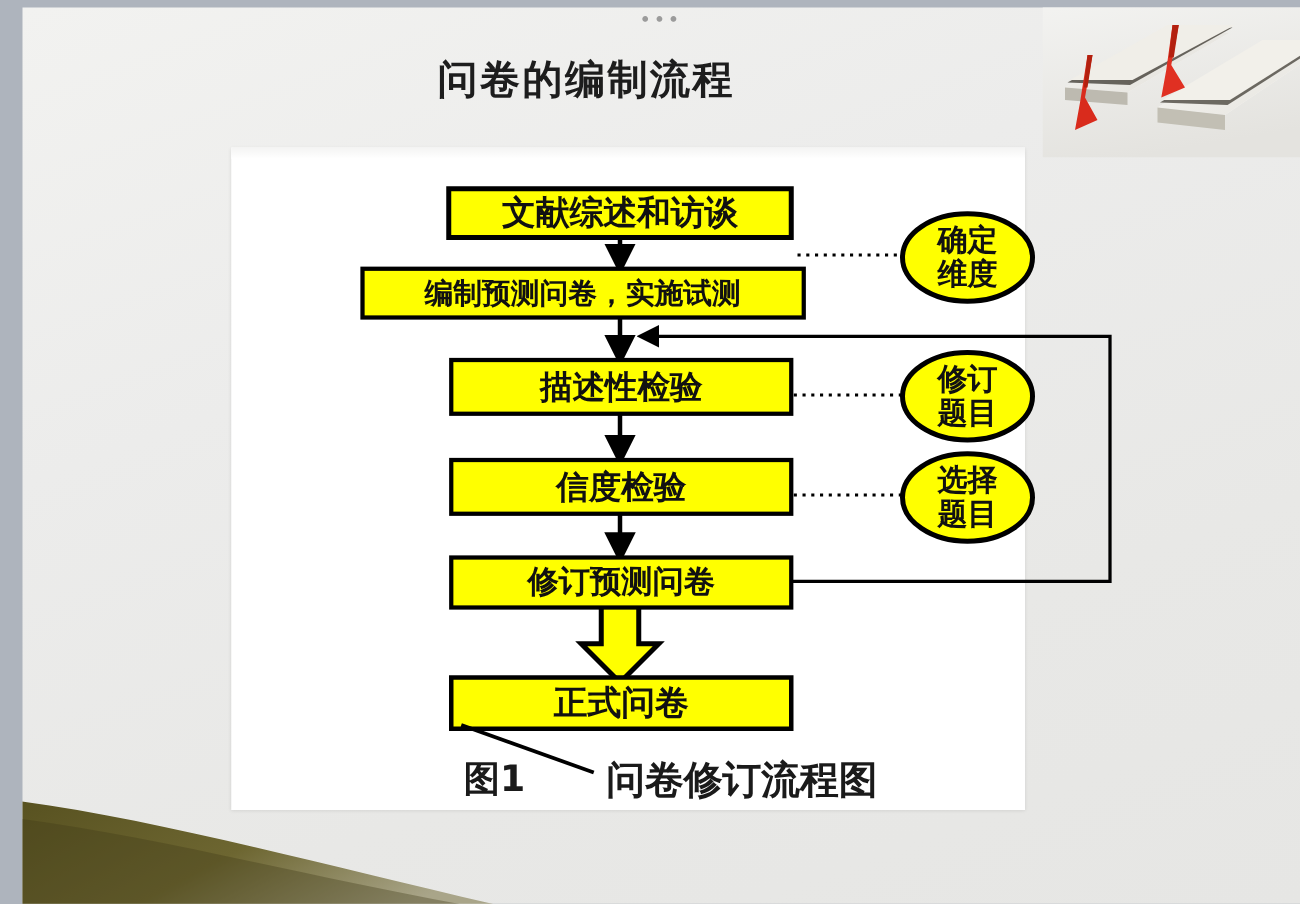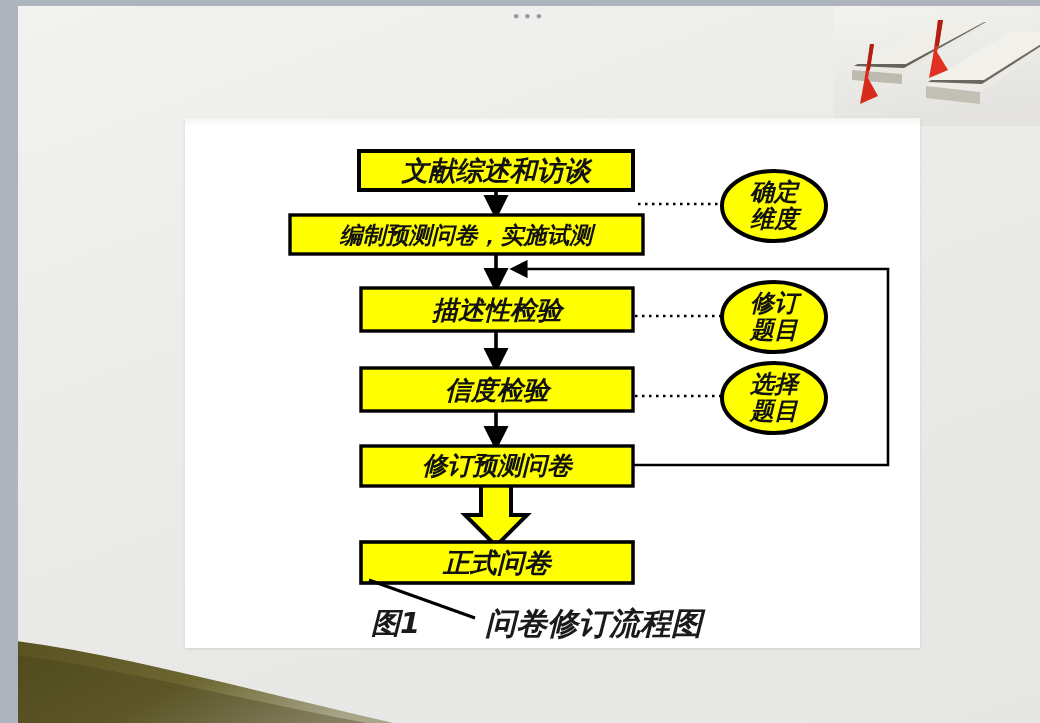--- a/index.html
+++ b/index.html
@@ -40,24 +40,23 @@
   
   #books { position: absolute; right: -20px; top: -6px; width: 226px; height: 126px; }
 
   
   #curve { position: absolute; left: -18px; bottom: -6px; width: 420px; height: 110px; }
 
   
   #panel {
     position: absolute;
     left: 167px; top: 112px;
-    width: 735px; height: 530px;
+    width: 635px; height: 530px;
     background: #ffffff;
     box-shadow: 0 1px 3px rgba(0,0,0,0.10);
-    font-style: italic;
   }
   #panel::before {
     content: "";
     position: absolute; left: 0; top: 0; width: 100%; height: 9px;
     background: linear-gradient(180deg, #f4f4f3, #ffffff);
   }
 
   #chart { position: absolute; left: 0; top: 0; width: 735px; height: 530px; }
 
   .boxlabel {
@@ -79,20 +78,21 @@
     font-family: "DejaVu Sans", "Liberation Sans", sans-serif;
   }
 </style>
 </head>
 <body>
 
 <div id="slide">
 
   <div id="dots">•••</div>
 
+  <div id="title">问卷的编制流程</div>
 
   <svg id="books" viewBox="0 0 226 126">
     <defs>
       <linearGradient id="pg" x1="0" y1="0" x2="0.3" y2="1">
         <stop offset="0" stop-color="#f3f3f1"></stop>
         <stop offset="1" stop-color="#e4e3df"></stop>
       </linearGradient>
       <linearGradient id="bk1" x1="0" y1="0" x2="1" y2="0.6">
         <stop offset="0" stop-color="#e9e7e0"></stop>
         <stop offset="1" stop-color="#cfccc2"></stop>

